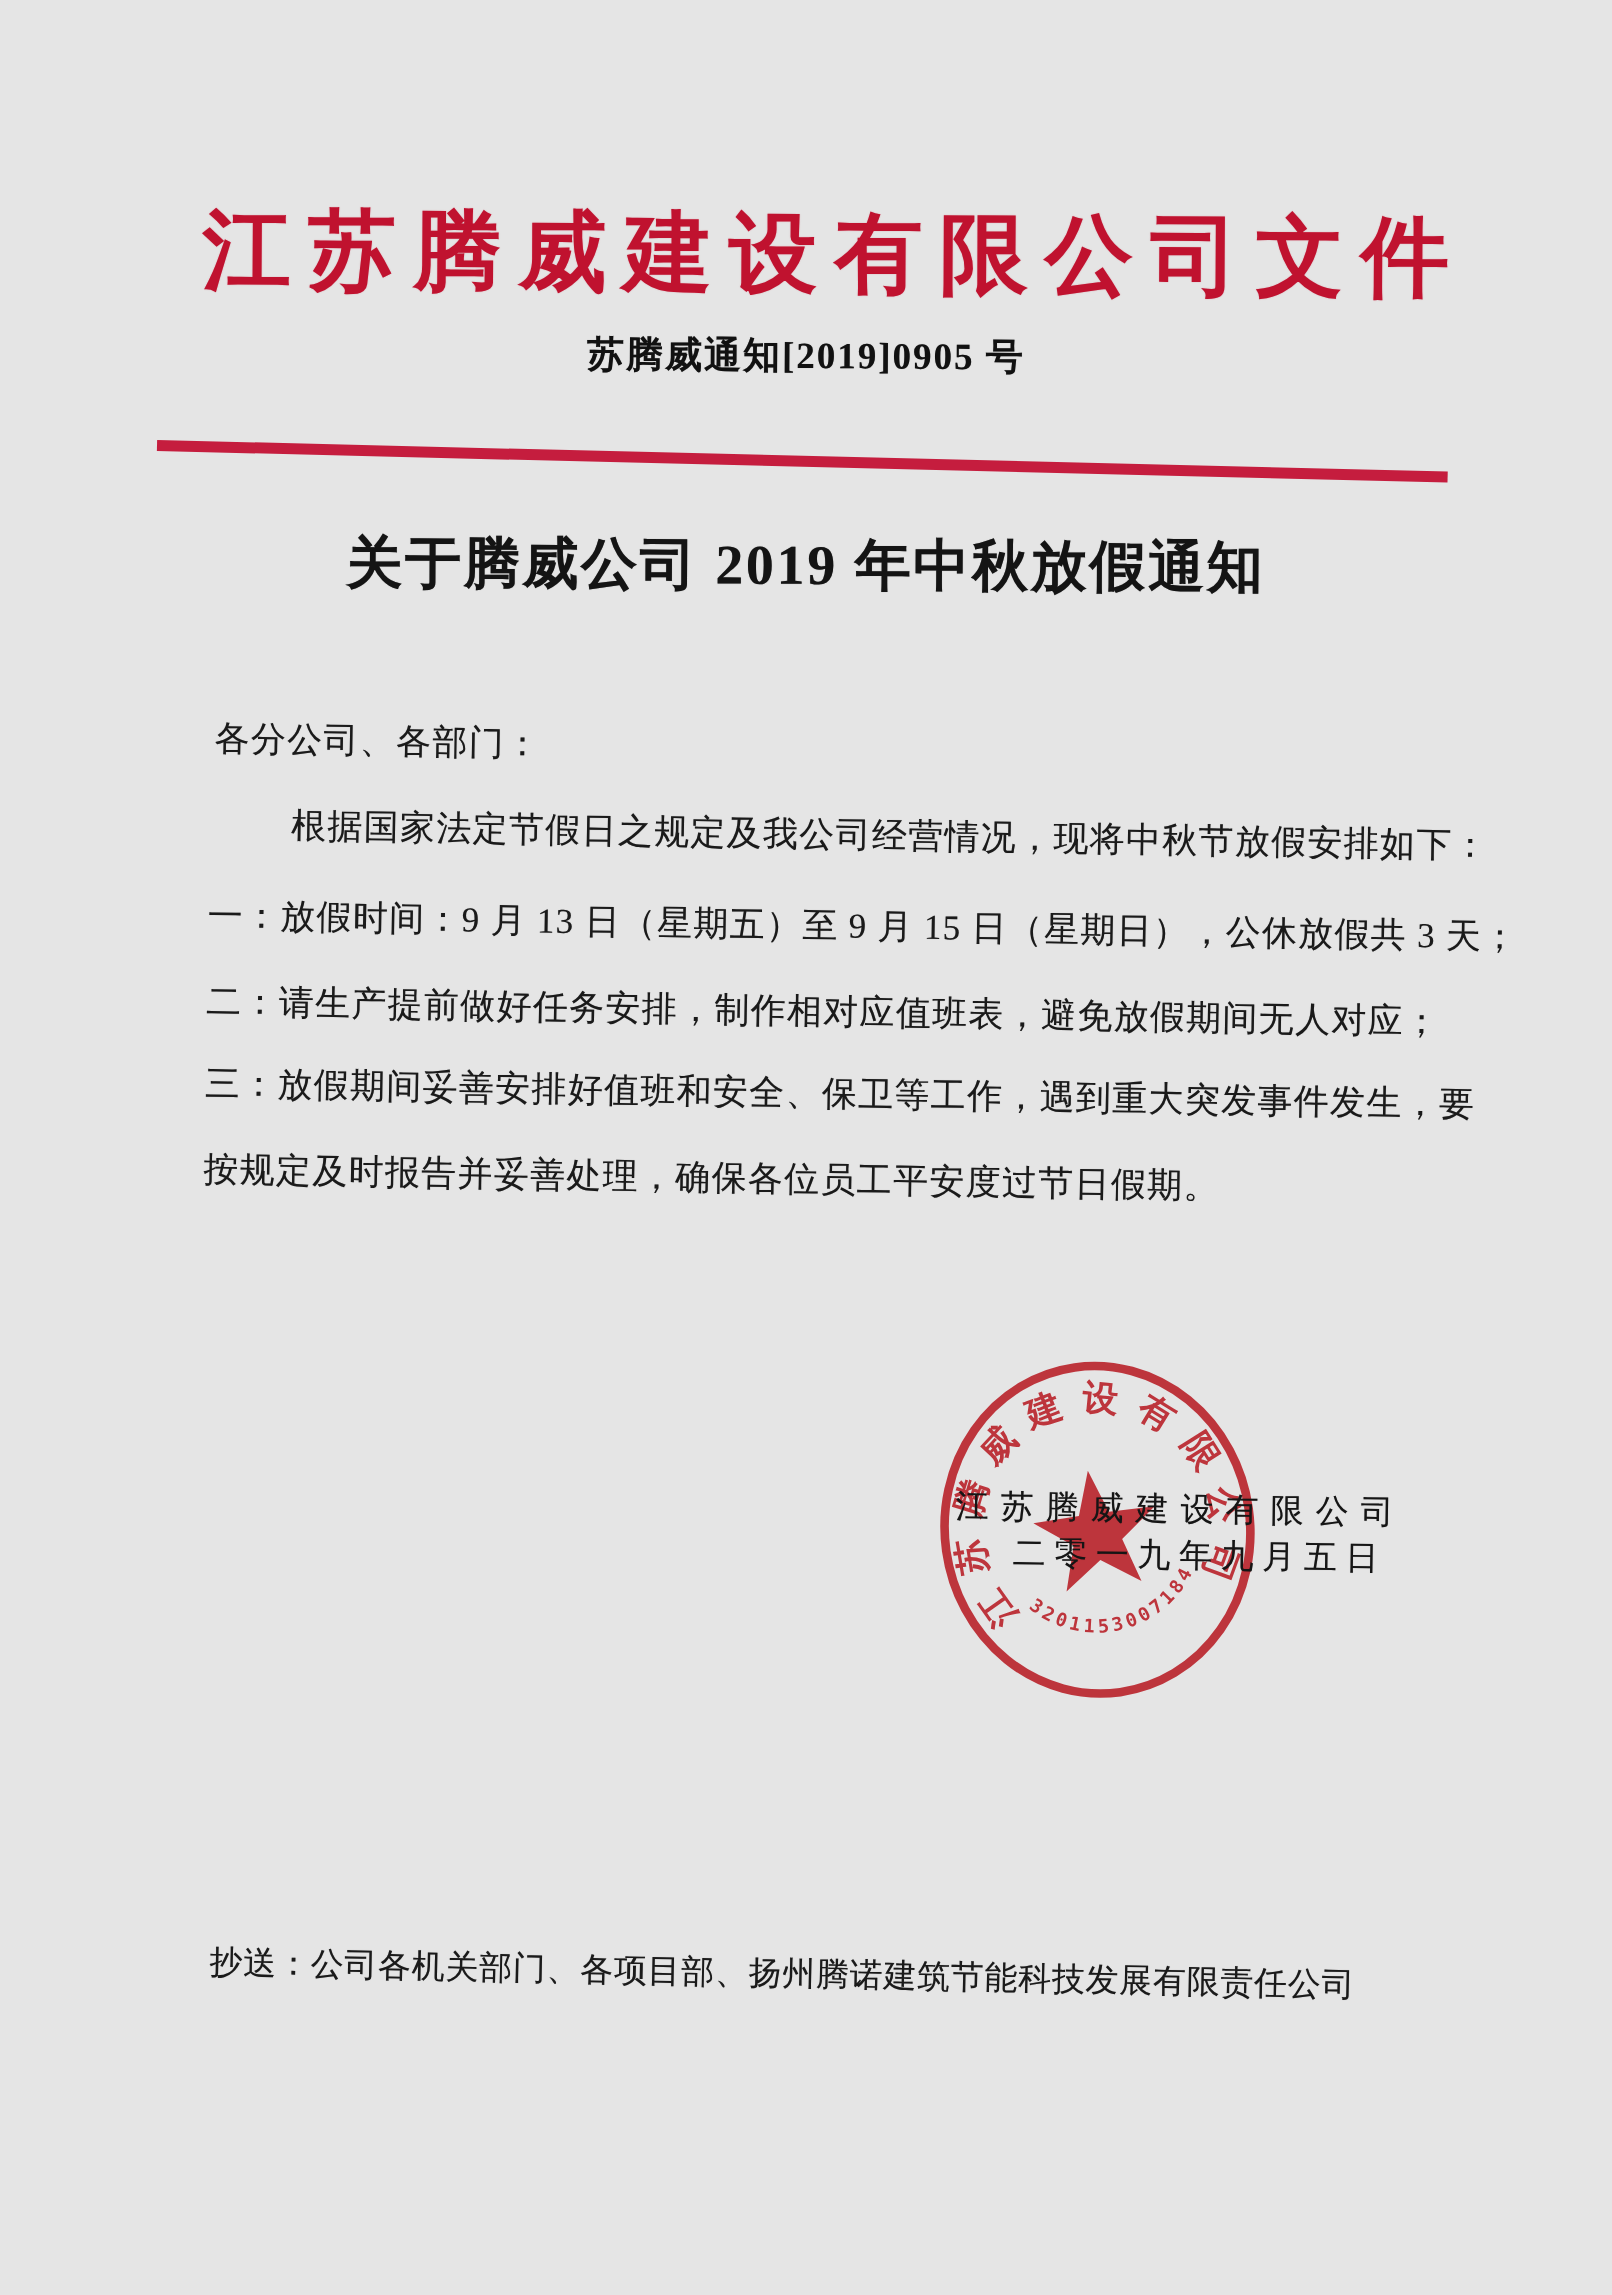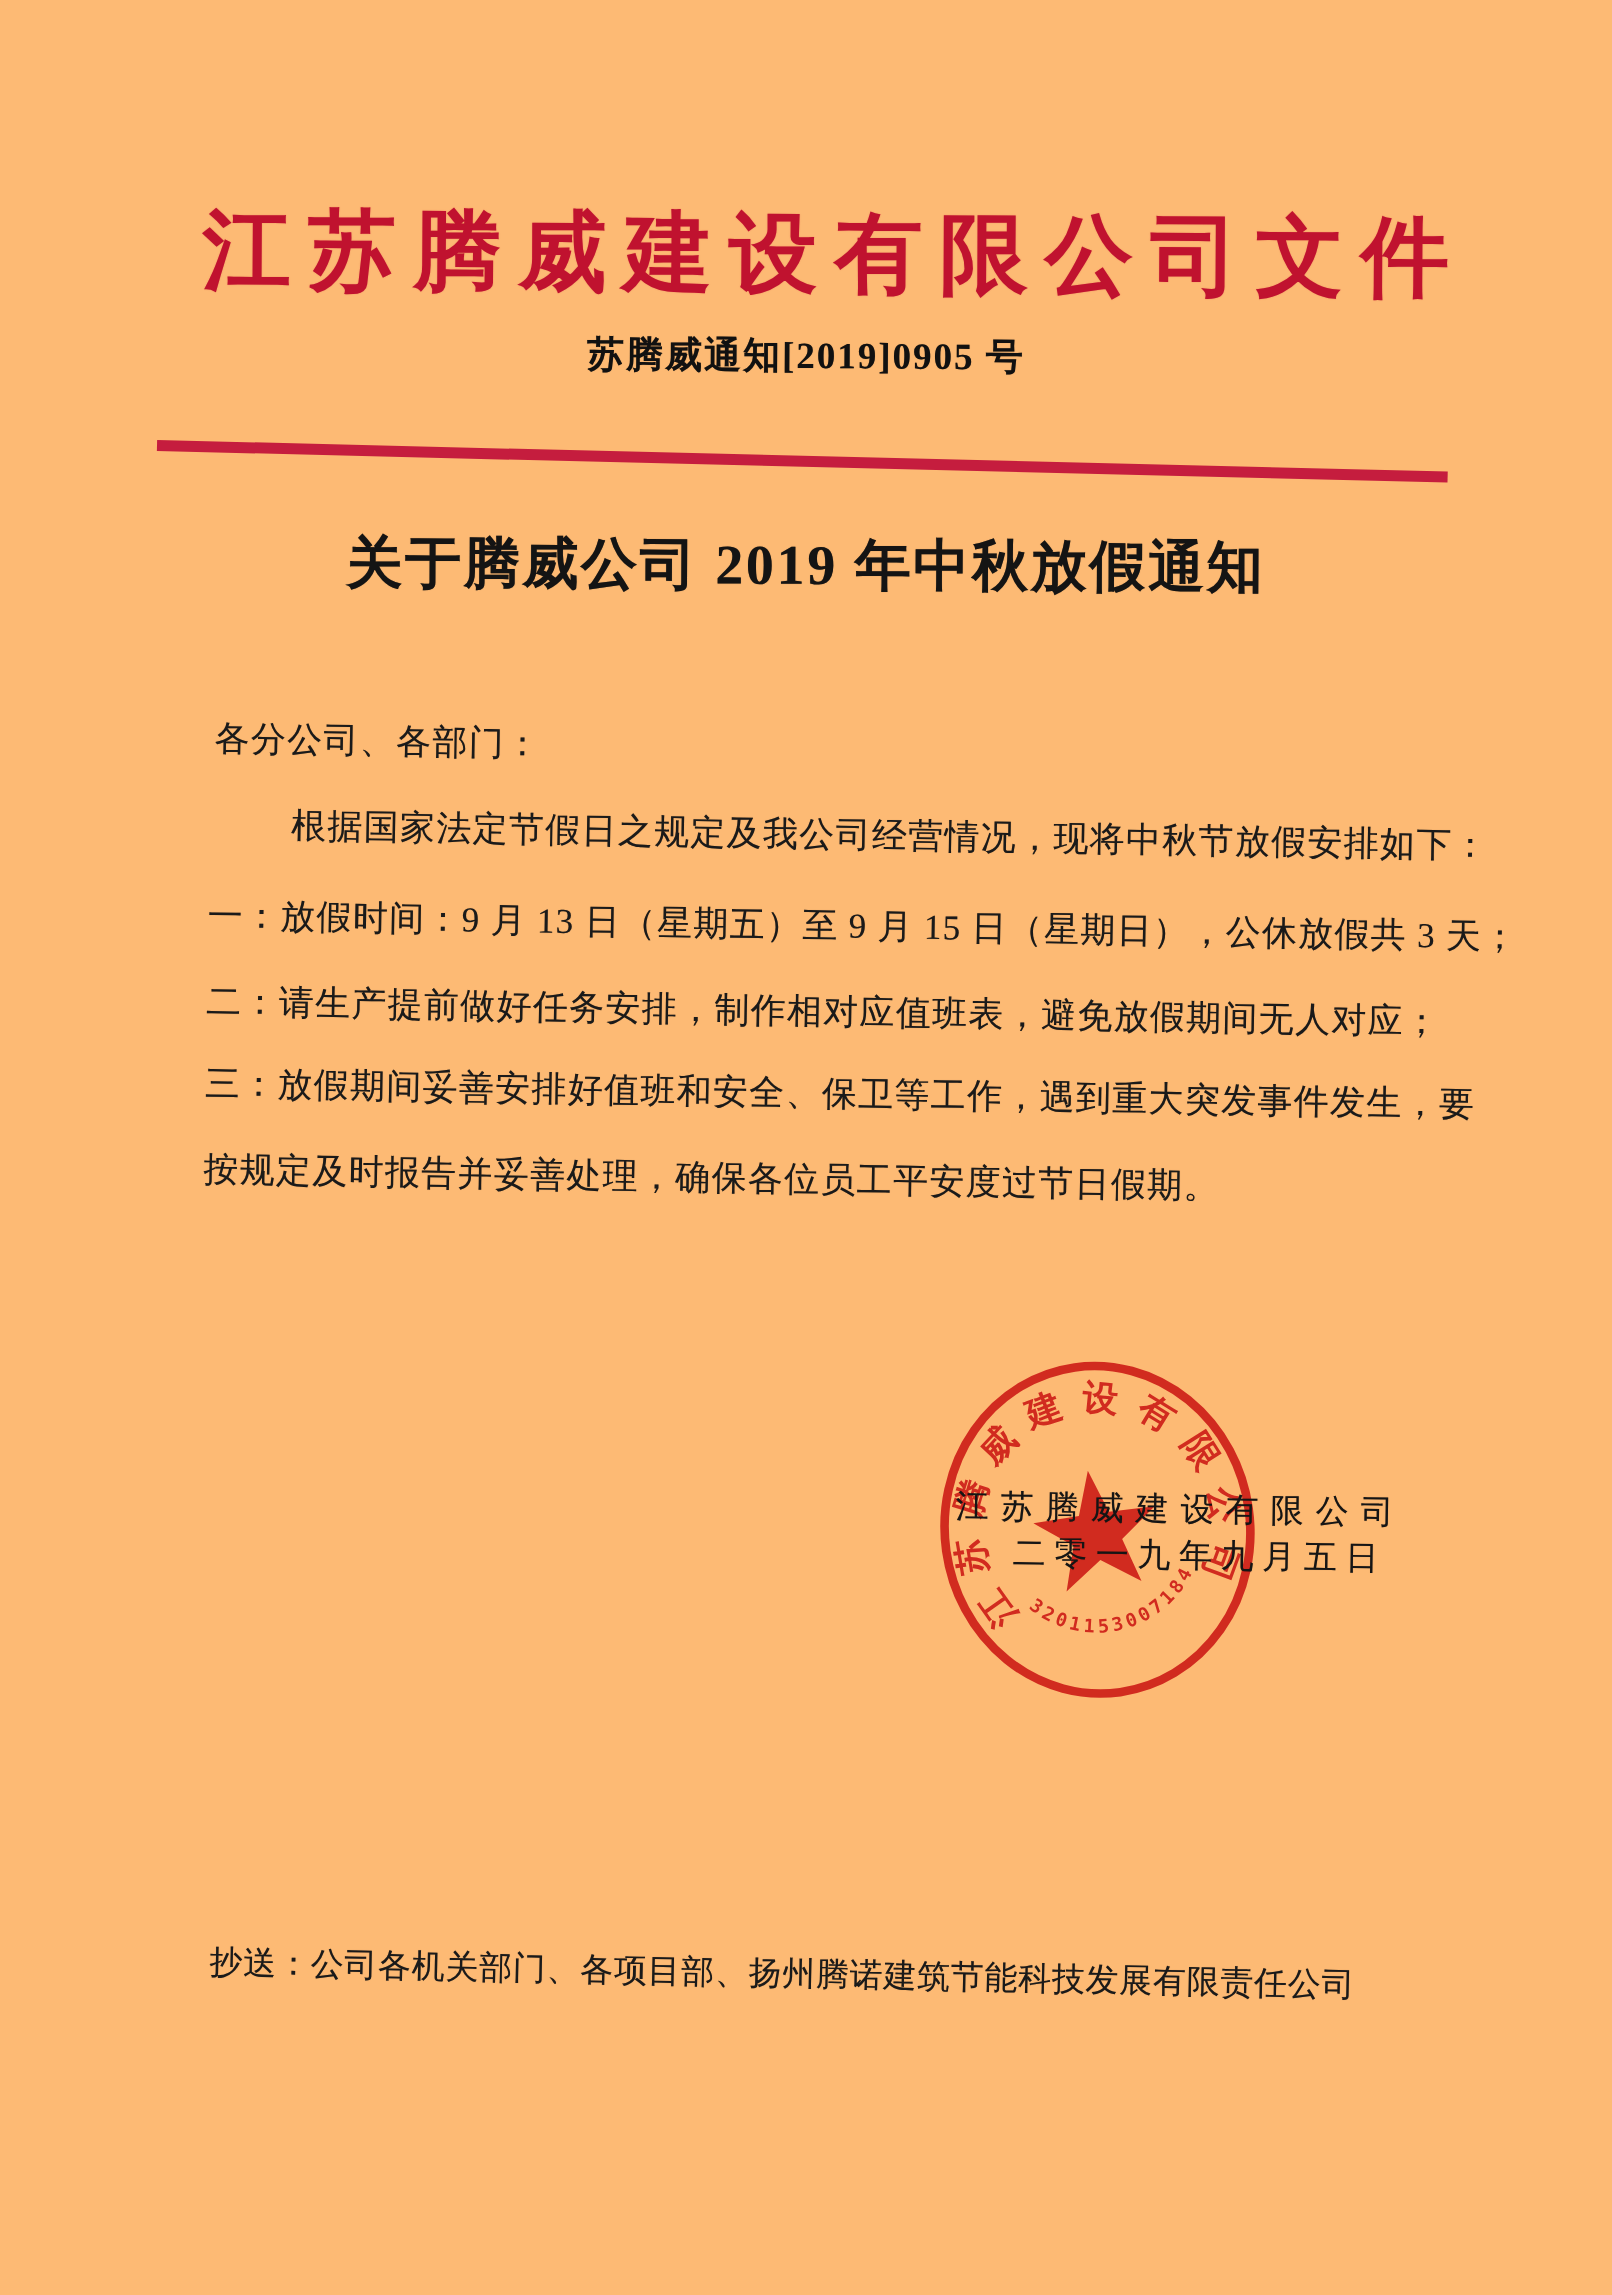--- a/index.html
+++ b/index.html
@@ -5,21 +5,21 @@
   html,body{margin:0;padding:0;}
   body{
     width:1612px;height:2295px;
     background:#f7f7f5;
     font-family:"Liberation Serif","DejaVu Serif",serif;
     position:relative;
     overflow:hidden;
   }
   .page{
     position:absolute;left:0;top:0;width:1612px;height:2295px;
-    background:#fdba74;
+    background:#e5e5e5;
   }
   .header-title{
     position:absolute;left:203px;top:191px;
     font-size:88px;font-weight:bold;
     letter-spacing:17.3px;white-space:nowrap;
     color:#c0122f;
     transform:rotate(0.35deg);transform-origin:left top;
     text-shadow:0 0 1.3px rgba(192,18,47,.35);
   }
   .doc-number{

